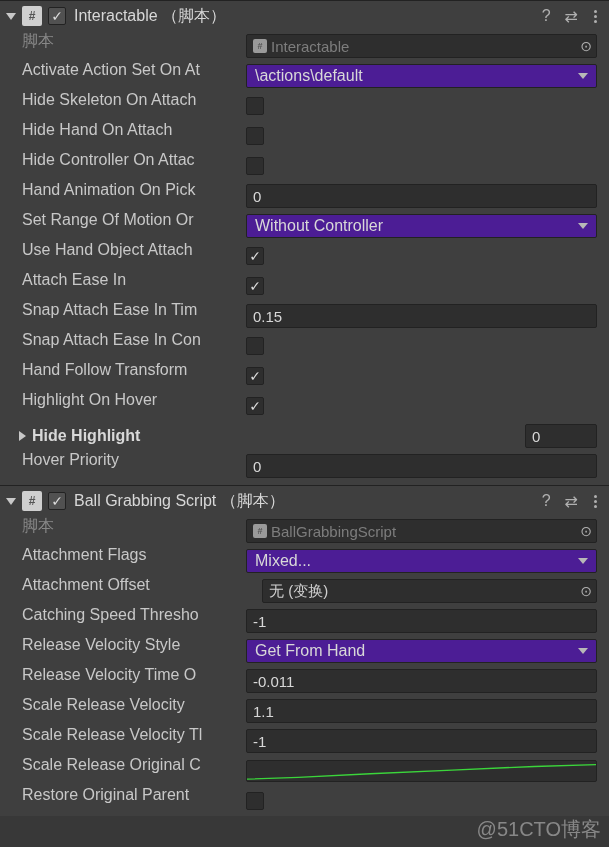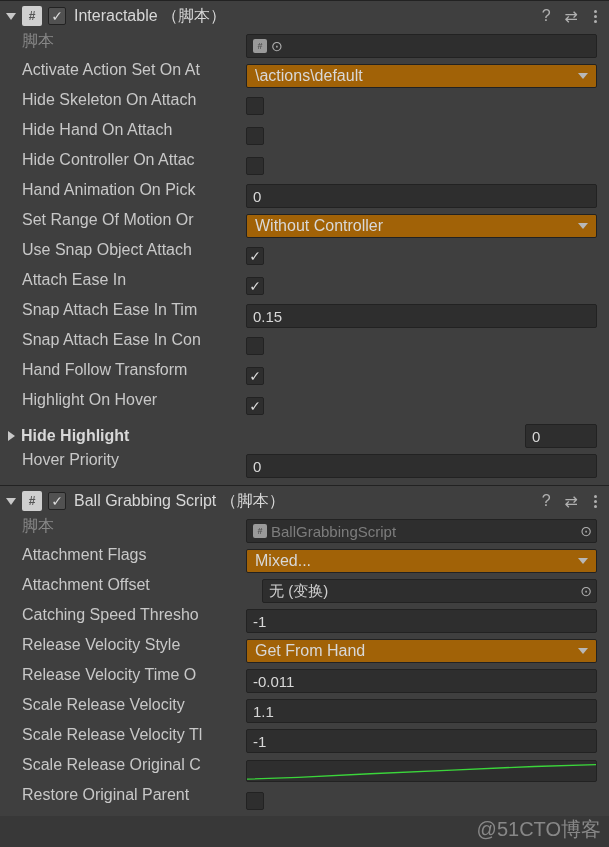--- a/index.html
+++ b/index.html
@@ -132,21 +132,21 @@
     font-weight: bold;
   }
   .objfield .obj-text { flex: 1; font-size: 15px; }
   .objfield .picker {
     color: #b0b0b0;
     font-size: 14px;
   }
   .dropdown {
     flex: 1;
     height: 24px;
-    background: #a16207;
+    background: #4c1d95;
     border: 1px solid #222;
     border-radius: 2px;
     display: flex;
     align-items: center;
     padding: 0 8px;
     color: #d8d8d8;
     cursor: pointer;
   }
   .dropdown .dd-text { flex: 1; }
   .dropdown .dd-arrow {
@@ -191,21 +191,21 @@
     color: #d8d8d8;
     padding: 0 6px;
     font-family: inherit;
     font-size: 15px;
     margin-left: auto;
   }
   .row-highlight {
     display: flex;
     align-items: center;
     height: 30px;
-    padding-left: 8px;
+    padding-left: 19px;
     padding-right: 12px;
   }
   .curve {
     flex: 1;
     height: 22px;
     background: #2e2e2e;
     border: 1px solid #222;
     border-radius: 2px;
     position: relative;
     overflow: hidden;
@@ -239,20 +239,21 @@
         <span></span>
         <span></span>
       </span>
   </div>
 
   <div class="row">
     <div class="label disabled">脚本</div>
     <div class="field-area">
       <div class="objfield">
         <div class="obj-icon">#</div>
+        <span class="obj-text">Interactable</span>
         <span class="picker">⊙</span>
       </div>
     </div>
   </div>
 
   <div class="row">
     <div class="label">Activate Action Set On At</div>
     <div class="field-area">
       <div class="dropdown">
         <span class="dd-text">\actions\default</span>
@@ -291,21 +292,21 @@
       <div class="label">Set Range Of Motion Or</div>
       <div class="field-area">
     <div class="dropdown">
       <span class="dd-text">Without Controller</span>
       <span class="dd-arrow"></span>
     </div>
   </div>
     </div>
 
   <div class="row">
-      <div class="label">Use Snap Object Attach</div>
+      <div class="label">Use Hand Object Attach</div>
       <div class="field-area">
         <div class="checkbox-field on"></div>
       </div>
     </div>
   <div class="row">
       <div class="label">Attach Ease In</div>
       <div class="field-area">
         <div class="checkbox-field on"></div>
       </div>
     </div>

